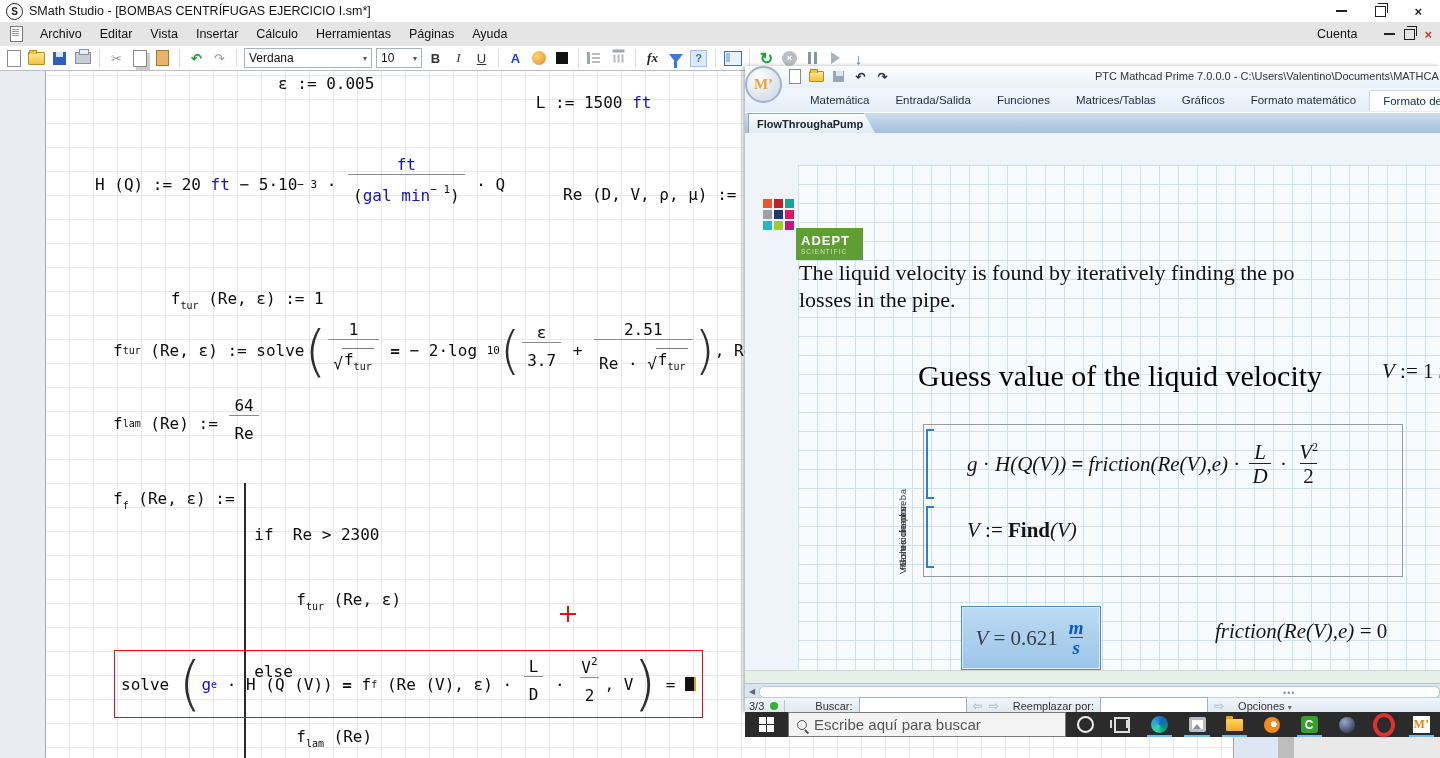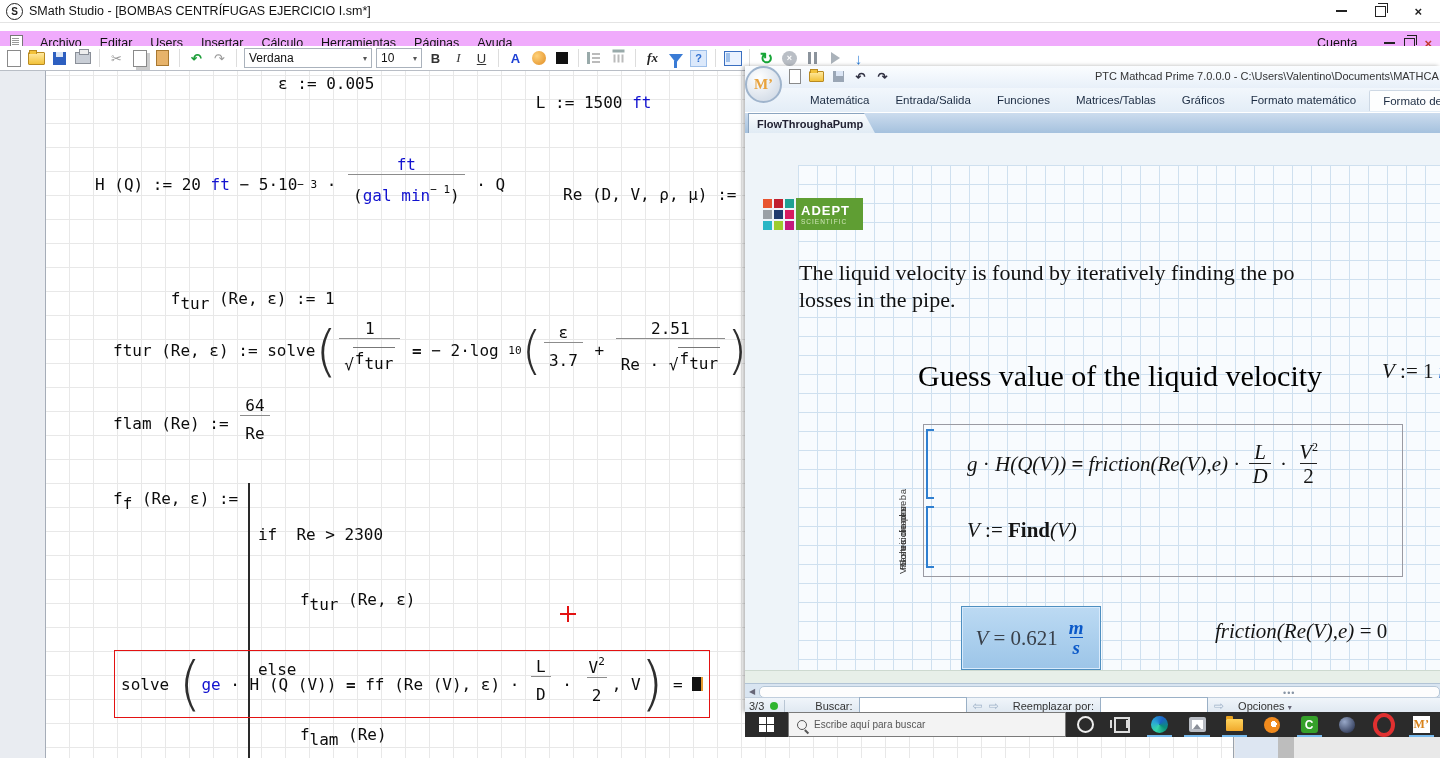--- a/index.html
+++ b/index.html
@@ -9,21 +9,21 @@
   
   .sm-titlebar{left:0;top:0;width:1440px;height:22px;background:#fff;border-bottom:1px solid #e4e4e4;
     display:flex;align-items:center;font-size:12.5px;color:#111;}
   .sm-logo{width:15px;height:15px;border:1.6px solid #222;border-radius:50%;margin:0 6px 0 6px;
     display:flex;align-items:center;justify-content:center;font-size:10px;font-weight:bold;color:#222;}
   .sm-wc{margin-left:auto;display:flex;align-items:center;gap:28px;padding-right:18px;color:#222;}
   .wc-min{width:11px;height:1.5px;background:#222;}
   .wc-box{width:9px;height:9px;border:1.3px solid #222;position:relative;}
   .wc-box::before{content:"";position:absolute;left:2px;top:-4px;width:9px;height:9px;border:1.3px solid #222;border-bottom:none;border-left:none;}
   .wc-x{font-size:13px;line-height:13px;font-weight:bold;}
-  .sm-menubar{left:0;top:31px;width:1440px;height:24px;background:#f0abfc;display:flex;align-items:center;
+  .sm-menubar{left:0;top:22px;width:1440px;height:24px;background:#e5e5e5;display:flex;align-items:center;
     font-size:12.5px;color:#111;}
   .sm-menubar .mitem{padding:3px 9px;cursor:default;}
   .page-ico{width:11px;height:14px;border:1.2px solid #777;background:#fff;margin:0 8px 0 10px;position:relative;}
   .page-ico::before{content:"";position:absolute;left:1px;top:2px;width:7px;height:1px;background:#999;box-shadow:0 2px 0 #999,0 4px 0 #999,0 6px 0 #999;}
   .sm-right{margin-left:auto;display:flex;align-items:center;gap:10px;padding-right:8px;}
   .doc-wc{display:flex;align-items:center;gap:9px;margin-left:8px;}
   .sm-toolbar{left:0;top:46px;width:1440px;height:24px;background:#fff;border-bottom:1px solid #cfd4da;
     display:flex;align-items:center;gap:4px;padding-left:4px;font-size:12px;color:#333;}
   .tsep{width:1px;height:18px;background:#ddd;margin:0 3px;}
   .ti{width:19px;height:19px;display:flex;align-items:center;justify-content:center;position:relative;font-size:13px;}
@@ -62,21 +62,21 @@
                      linear-gradient(to bottom,#e8e8e8 1px,transparent 1px);
     background-size:24px 24px;background-position:93px 4px;}
   .sm-margin{left:0;top:0;width:45px;height:100%;background:#e9ecf1;border-right:1px solid #a6adb8;}
   .mono{font-family:"DejaVu Sans Mono",monospace;font-size:16px;color:#0c0c0c;white-space:pre;}
   .u{color:#1212cf;}
   .row{display:flex;align-items:center;}
   .frac{display:inline-flex;flex-direction:column;align-items:center;margin:0 2px;}
   .frac .fn2{padding:0 5px;}
   .frac .fd2{border-top:1.6px solid #8c8c8c;padding:8px 5px;}
   .sup{font-size:11px;vertical-align:8px;} 
-  .msub{font-size:16px;vertical-align:-5px;}
+  .msub{font-size:10px;vertical-align:-5px;}
   .lsub{font-size:11px;vertical-align:-6px;}
   .beq{font-weight:bold;}
   .bp{font-family:"DejaVu Sans",sans-serif;font-weight:100;color:#2e2e2e;}
   .sqrt{display:inline-flex;align-items:stretch;}
   .sqrt .rad{align-self:flex-end;line-height:1;margin-right:-1px;}
   .sqrt .bod{border-top:1.4px solid #777;padding:1px 2px 0 2px;}
   .ifbar{border-left:2px solid #2a2a2a;padding-left:8px;}
   .ifrow{line-height:27px;}
   .indent{padding-left:42px;}
   .redbox{border:1.6px solid #e31212;display:flex;align-items:center;padding:0 6px;}
@@ -101,21 +101,21 @@
   .mc-band{left:0;top:46px;width:695px;height:21px;background:linear-gradient(#ccdcee,#a3c0dd);border-top:1px solid #fff;}
   .mc-doctab{left:3px;top:47px;width:118px;height:20px;background:linear-gradient(#fafcfe,#dfeaf4);
     border:1px solid #8aa4c0;display:flex;align-items:center;padding-left:8px;font-size:11px;font-weight:bold;color:#223;
     clip-path:polygon(0 0,calc(100% - 12px) 0,100% 100%,0 100%);}
   .mc-sheet{left:0;top:67px;width:695px;height:550px;background:#eef4f9;overflow:hidden;}
   .mc-grid{left:53px;top:32px;right:0;bottom:0;background-color:#f8fbfe;
     background-image:linear-gradient(to right,#cfe0ef 1px,transparent 1px),
                      linear-gradient(to bottom,#cfe0ef 1px,transparent 1px);
     background-size:19px 19px;}
   .adept-squares{display:grid;grid-template-columns:repeat(3,9px);grid-auto-rows:9px;gap:2px;}
-  .adept-box{background:#5f9e33;color:#fff;display:flex;flex-direction:column;justify-content:center;padding-left:5px;}
+  .adept-box{background:#5f9e33;color:#fff;display:flex;flex-direction:column;justify-content:center;padding-left:5px;margin-top:30px;}
   .serif{font-family:"Liberation Serif",serif;}
   .mc-heading{font-weight:bold;color:#1a1a9c;font-size:27px;white-space:nowrap;}
   .mc-para{font-size:22px;color:#111;line-height:27px;white-space:nowrap;}
   .mc-rect{border:1px solid #9a9aa2;}
   .bracket{border-left:2px solid #2f7fd0;width:7px;}
   .bracket::before{content:"";position:absolute;left:0;top:0;width:6px;height:2px;background:#2f7fd0;}
   .bracket::after{content:"";position:absolute;left:0;bottom:0;width:6px;height:2px;background:#2f7fd0;}
   .rotlabels{width:36px;height:151px;overflow:hidden;}
   .rotlabels span{position:absolute;transform:rotate(-90deg);transform-origin:left top;
     left:12px;top:150px;font-size:9.5px;color:#3a3a3a;white-space:nowrap;letter-spacing:.5px;}
@@ -136,21 +136,21 @@
   .fi{height:13px;background:#fff;border:1px solid #9ab0c6;}
   .gdot{width:8px;height:8px;border-radius:50%;background:#2fb52f;}
   .vsep{width:1px;height:12px;background:#b9c6d4;}
   .navarrow{color:#9fb2c8;font-size:12px;}
   
   .taskbar{left:745px;top:712px;width:695px;height:25px;background:#2b2b2b;display:flex;align-items:stretch;z-index:30;}
   .startbtn{width:45px;display:flex;align-items:center;justify-content:center;}
   .winlogo{display:grid;grid-template-columns:7px 7px;grid-auto-rows:7px;gap:1px;}
   .winlogo i{background:#fff;}
   .tb-search{width:280px;background:#f3f3f3;border:1px solid #7a7a7a;display:flex;align-items:center;gap:7px;
-    font-size:10px;color:#555;padding-left:8px;}
+    font-size:15px;color:#555;padding-left:8px;}
   .lens{width:8px;height:8px;border:1.6px solid #555;border-radius:50%;position:relative;}
   .lens::after{content:"";position:absolute;left:7px;top:8px;width:5px;height:1.6px;background:#555;transform:rotate(45deg);transform-origin:left;}
   .tbi{width:39px;display:flex;align-items:center;justify-content:center;position:relative;}
   .tbi .ul{position:absolute;bottom:0;left:6px;right:6px;height:2px;background:#76b9ed;}
   .ic-ring{width:13px;height:13px;border:2px solid #eee;border-radius:50%;}
   .ic-task{width:12px;height:12px;border:2px solid #ddd;position:relative;}
   .ic-task::before{content:"";position:absolute;left:-6px;top:1px;width:2px;height:8px;background:#ddd;box-shadow:16px 0 0 #ddd;}
   .ic-edge{width:17px;height:17px;border-radius:50%;background:conic-gradient(from 210deg,#35d6a9,#2aa3d8,#1b62c5,#0b8e79,#35d6a9);}
   .ic-cap{width:17px;height:15px;background:#b9bdc4;border-radius:2px;display:flex;align-items:center;justify-content:center;}
   .ic-cap i{width:11px;height:9px;background:#fff;display:block;position:relative;overflow:hidden;}
@@ -181,21 +181,21 @@
       <span class="wc-min"></span>
       <span class="wc-box"></span>
       <span class="wc-x">×</span>
     </span>
   </div>
 
   <div class="abs sm-menubar">
     <span class="page-ico"></span>
     <span class="mitem">Archivo</span>
     <span class="mitem">Editar</span>
-    <span class="mitem">Users</span>
+    <span class="mitem">Vista</span>
     <span class="mitem">Insertar</span>
     <span class="mitem">Cálculo</span>
     <span class="mitem">Herramientas</span>
     <span class="mitem">Páginas</span>
     <span class="mitem">Ayuda</span>
     <span class="sm-right">
       <span class="mitem">Cuenta</span>
       <span class="doc-wc">
         <span class="wc-min"></span>
         <span class="wc-box"></span>

